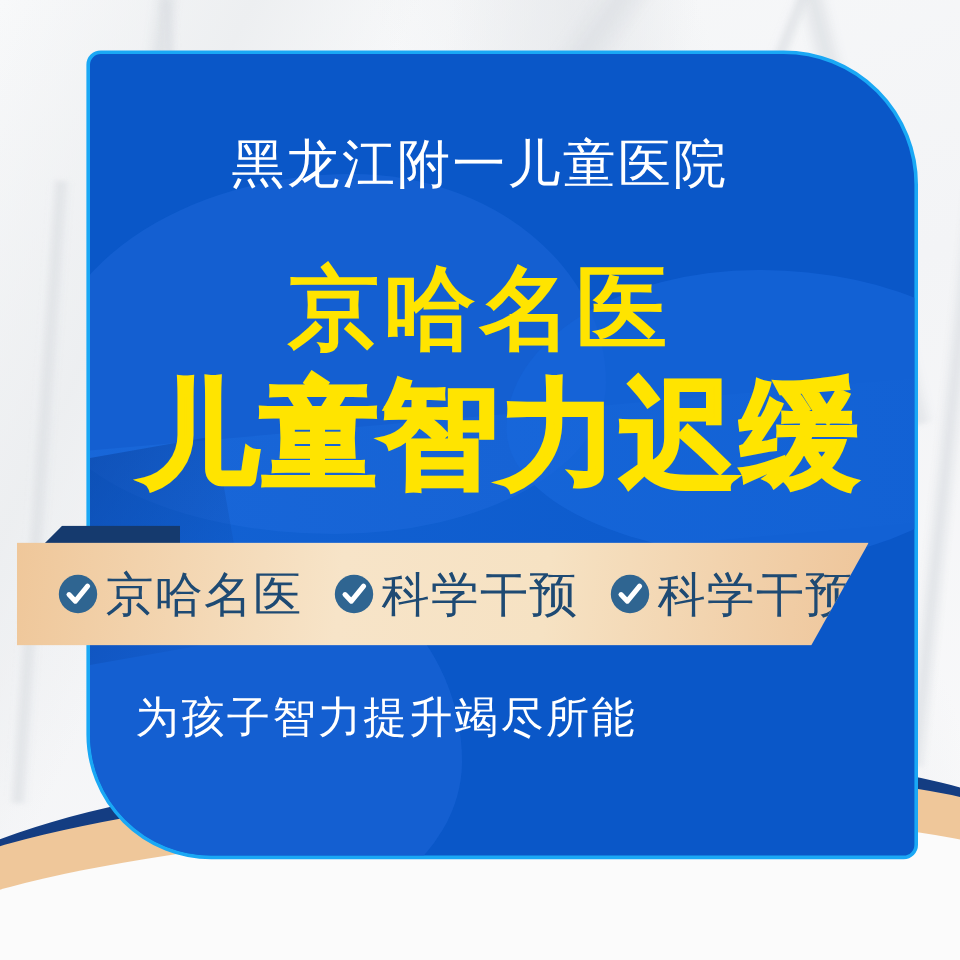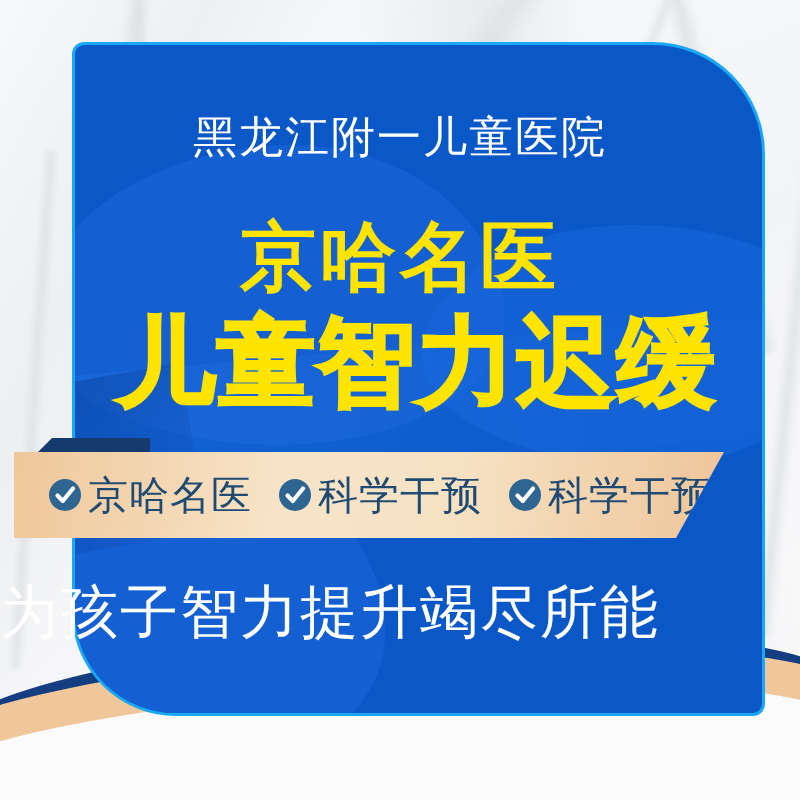--- a/index.html
+++ b/index.html
@@ -181,21 +181,21 @@
     margin-left: 17px;
     -webkit-text-stroke: 3px #ffe400;
   }
   .tagline {
     position: absolute;
     top: 574px;
     left: 0;
     width: 644px;
     text-align: center;
     color: #ffffff;
-    font-size: 58px;
+    font-size: 36px;
     font-weight: 400;
     letter-spacing: 2px;
     white-space: nowrap;
   }
 
   
   .ribbon-fold {
     position: absolute;
     left: 30px;
     top: 438px;

